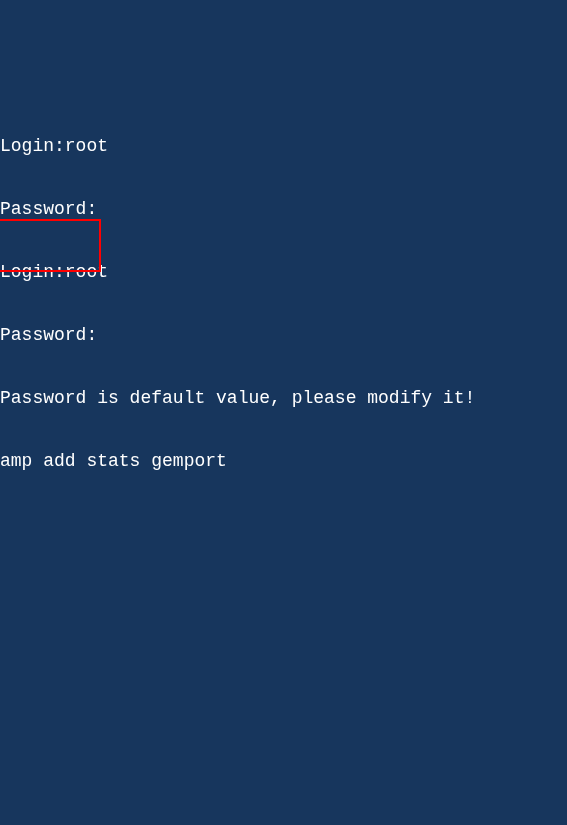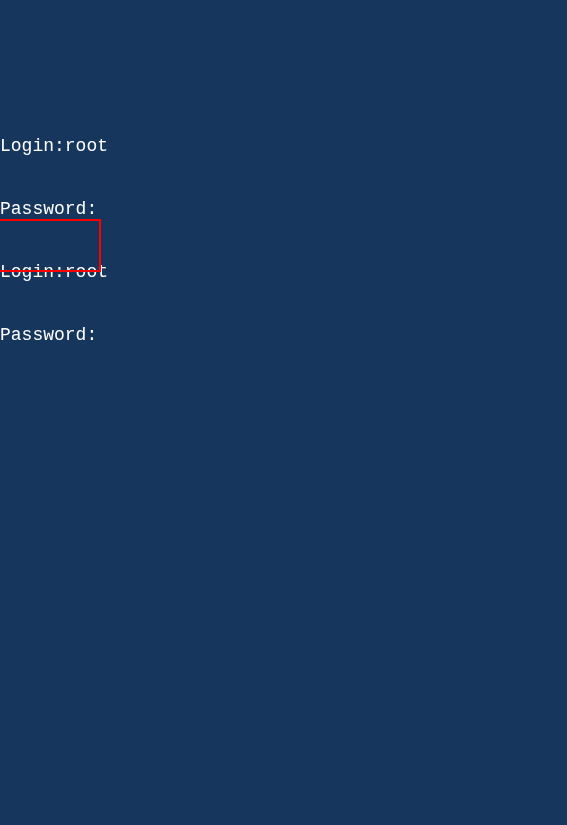--- a/index.html
+++ b/index.html
@@ -38,20 +38,22 @@
 </head>
 <body>
 
 
 
 <div class="terminal">
   <span class="line">Login:root</span>
   <span class="line">Password:</span>
   <span class="line">Login:root</span>
   <span class="line">Password:</span>
+  <span class="line">Password is default value, please modify it!</span>
+  <span class="line">amp add stats gemport</span>
   
   
   
   
   
   
   
   
   
   

